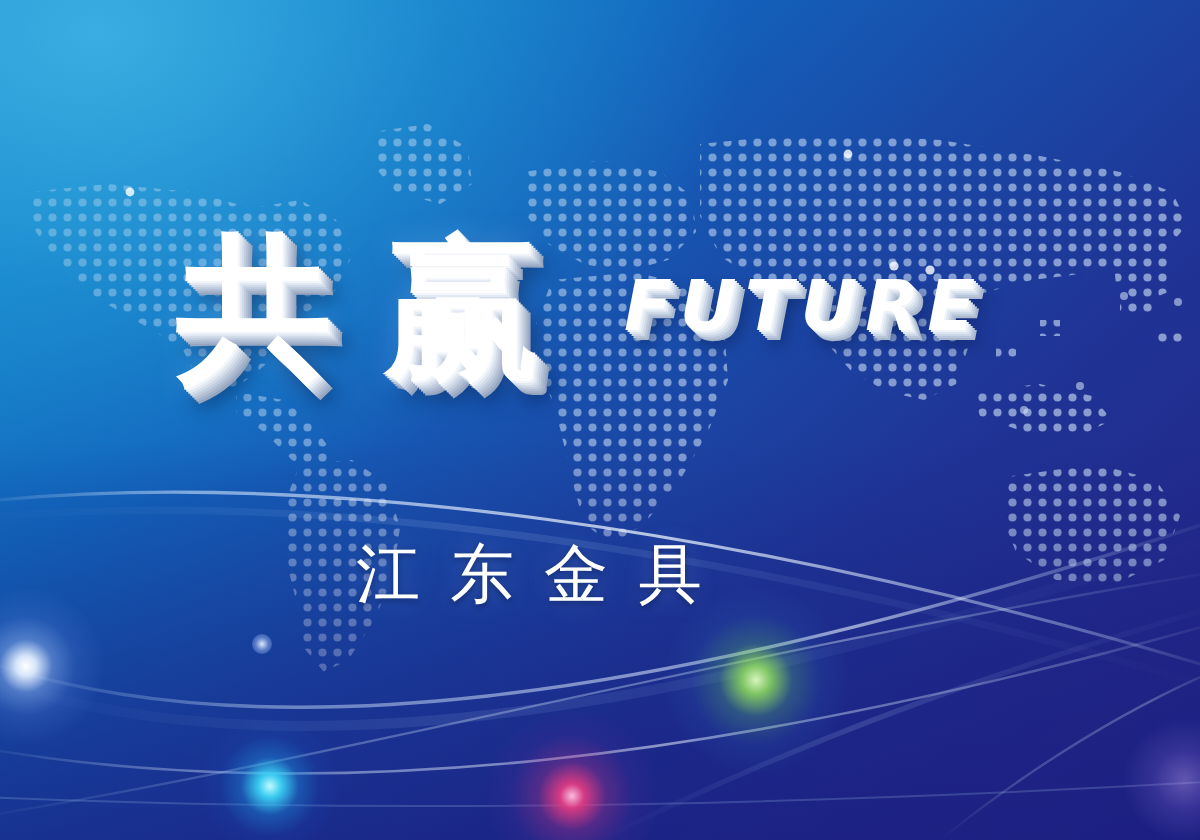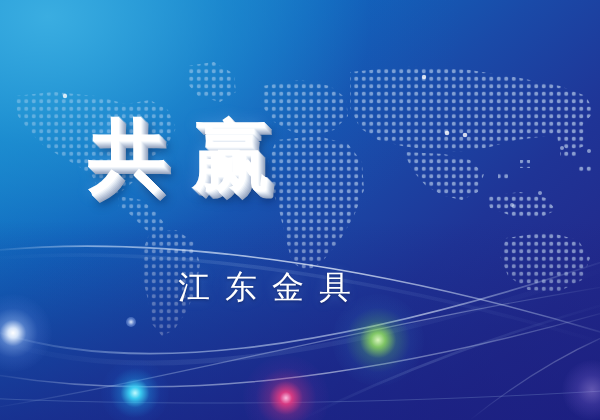--- a/index.html
+++ b/index.html
@@ -346,20 +346,21 @@
   <div class="glow glow-cyan"></div>
   <div class="glow glow-red"></div>
   <div class="glow glow-green"></div>
   <div class="glow glow-tiny-blue"></div>
   <div class="glow glow-violet"></div>
 
   <div class="content">
 
     <div class="row-one">
       <span class="headline-3d cjk-big">共赢</span>
+      <span class="headline-3d future-word">FUTURE</span>
     </div>
 
 
     <div class="row-three">
       <span class="subbrand">江东金具</span>
     </div>
 
   </div>
 </div>
 

